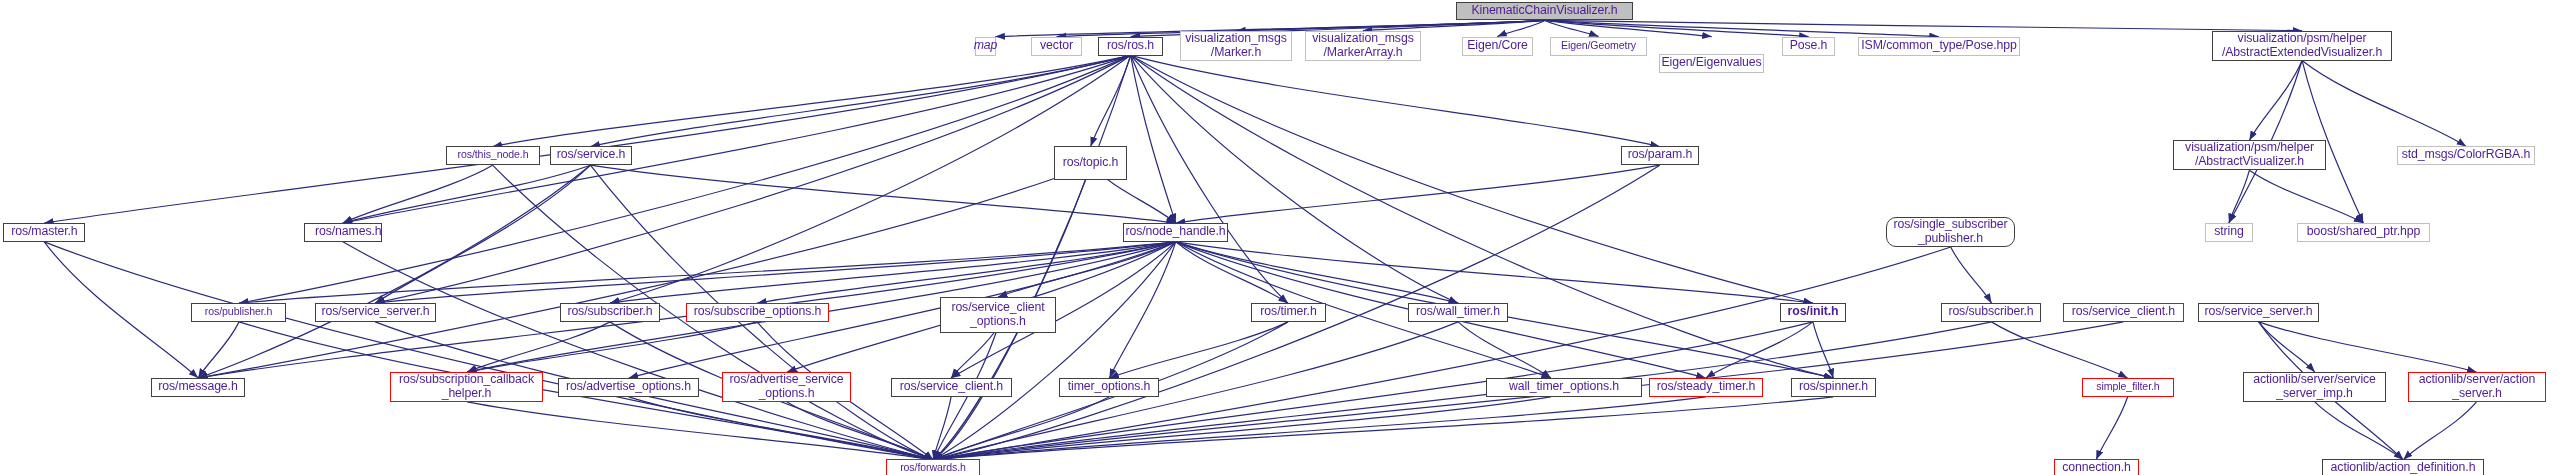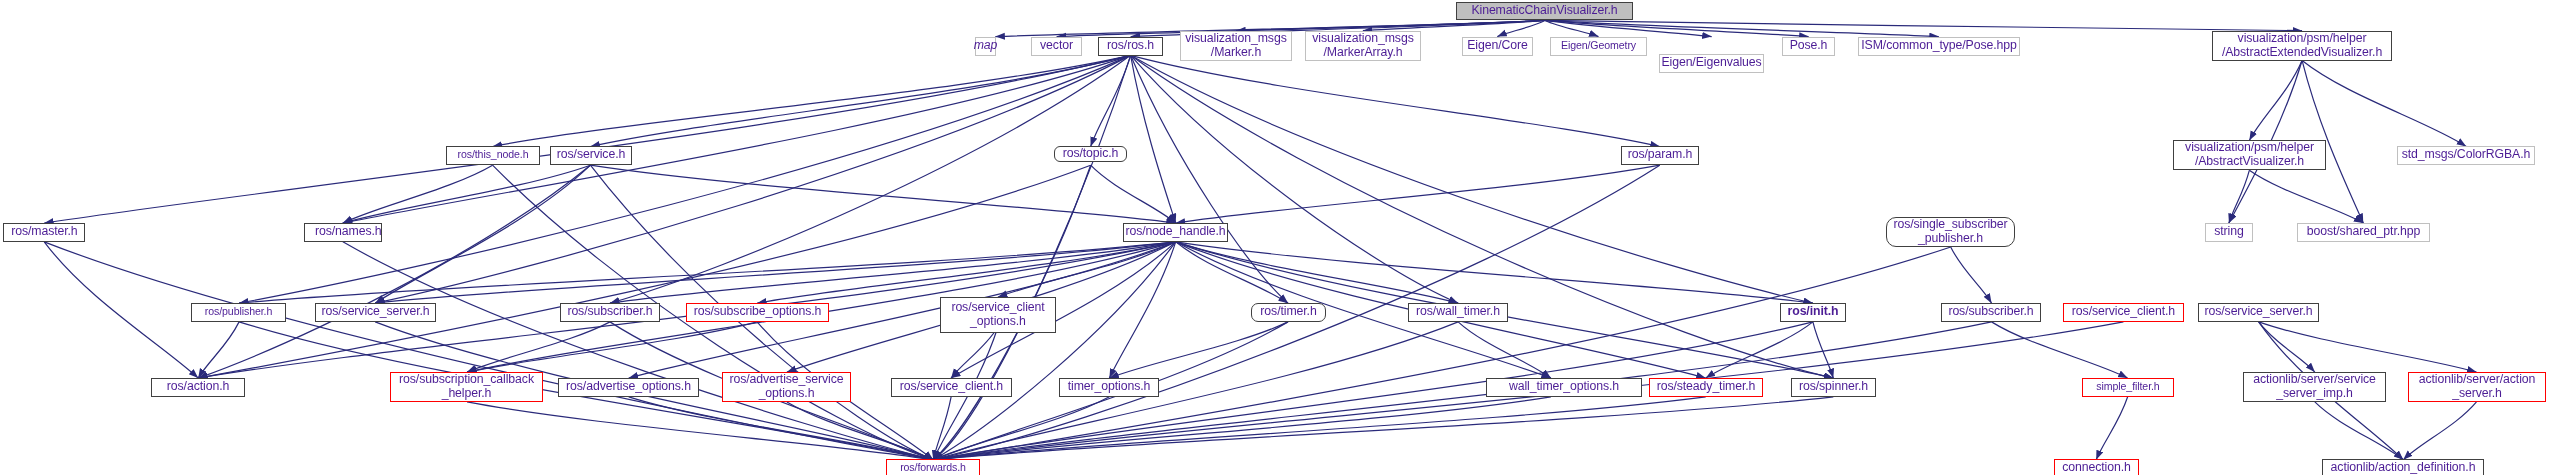--- a/index.html
+++ b/index.html
@@ -158,45 +158,45 @@
 /MarkerArray.h</span></div>
       <div class="node light" style="left: 1462px; top: 37px; width: 71px; height: 18.7px;"><span>Eigen/Core</span></div>
       <div class="node light tiny" style="left: 1550px; top: 37px; width: 97px; height: 18.7px;"><span>Eigen/Geometry</span></div>
       <div class="node light" style="left: 1659px; top: 37px; width: 105px; height: 18.7px; margin-top: 17px;"><span>Eigen/Eigenvalues</span></div>
       <div class="node light" style="left: 1782px; top: 37px; width: 53px; height: 18.7px;"><span>Pose.h</span></div>
       <div class="node light" style="left: 1858px; top: 37px; width: 162px; height: 18.7px;"><span>ISM/common_type/Pose.hpp</span></div>
       <div class="node solid" style="left: 2212px; top: 31px; width: 180px; height: 30px;"><span>visualization/psm/helper
 /AbstractExtendedVisualizer.h</span></div>
       <div class="node solid tiny" style="left: 446px; top: 146px; width: 94px; height: 18.7px;"><span>ros/this_node.h</span></div>
       <div class="node solid" style="left: 550px; top: 146px; width: 82px; height: 18.7px;"><span>ros/service.h</span></div>
-      <div class="node solid" style="left: 1054px; top: 146px; width: 73px; height: 16px; border-radius: 6px;"><span>ros/topic.h</span></div>
+      <div class="node solid" style="left: 1054px; top: 146px; width: 73px; height: 34px;"><span>ros/topic.h</span></div>
       <div class="node solid" style="left: 1621px; top: 146px; width: 78px; height: 18.7px;"><span>ros/param.h</span></div>
       <div class="node solid" style="left: 2173px; top: 140px; width: 153px; height: 30px;"><span>visualization/psm/helper
 /AbstractVisualizer.h</span></div>
       <div class="node light" style="left: 2397px; top: 146px; width: 138px; height: 18.7px;"><span>std_msgs/ColorRGBA.h</span></div>
       <div class="node solid" style="left: 3.4px; top: 223px; width: 82px; height: 18.7px;"><span>ros/master.h</span></div>
       <div class="node solid" style="left: 304px; top: 223px; width: 78px; height: 18.7px; padding-left: 13px;"><span>ros/names.h</span></div>
       <div class="node solid" style="left: 1123px; top: 223px; width: 105px; height: 18.7px;"><span>ros/node_handle.h</span></div>
       <div class="node solid" style="left: 1886px; top: 217px; width: 129px; height: 30px; border-radius: 10px;"><span>ros/single_subscriber
 _publisher.h</span></div>
       <div class="node light" style="left: 2205px; top: 223px; width: 48px; height: 18.7px;"><span>string</span></div>
       <div class="node light" style="left: 2297px; top: 223px; width: 133px; height: 18.7px;"><span>boost/shared_ptr.hpp</span></div>
       <div class="node solid tiny" style="left: 191px; top: 303px; width: 95px; height: 18.7px;"><span>ros/publisher.h</span></div>
       <div class="node solid" style="left: 315px; top: 303px; width: 121px; height: 18.7px;"><span>ros/service_server.h</span></div>
       <div class="node solid" style="left: 560px; top: 303px; width: 100px; height: 18.7px;"><span>ros/subscriber.h</span></div>
       <div class="node red" style="left: 686px; top: 303px; width: 143px; height: 18.7px;"><span>ros/subscribe_options.h</span></div>
       <div class="node solid" style="left: 940px; top: 297px; width: 116px; height: 36px;"><span>ros/service_client
 _options.h</span></div>
-      <div class="node solid" style="left: 1251px; top: 303px; width: 75px; height: 18.7px; border-radius: 7px;"><span>ros/timer.h</span></div>
+      <div class="node solid" style="left: 1251px; top: 303px; width: 75px; height: 18.7px;"><span>ros/timer.h</span></div>
       <div class="node solid" style="left: 1408px; top: 303px; width: 100px; height: 18.7px;"><span>ros/wall_timer.h</span></div>
       <div class="node solid" style="left: 1780px; top: 303px; width: 66px; height: 18.7px; font-weight: bold;"><span>ros/init.h</span></div>
       <div class="node solid" style="left: 1941px; top: 303px; width: 100px; height: 18.7px;"><span>ros/subscriber.h</span></div>
       <div class="node red" style="left: 2063px; top: 303px; width: 121px; height: 18.7px;"><span>ros/service_client.h</span></div>
       <div class="node solid" style="left: 2198px; top: 303px; width: 121px; height: 18.7px;"><span>ros/service_server.h</span></div>
-      <div class="node solid" style="left: 151px; top: 378px; width: 94px; height: 18.7px;"><span>ros/action.h</span></div>
+      <div class="node solid" style="left: 151px; top: 378px; width: 94px; height: 18.7px;"><span>ros/message.h</span></div>
       <div class="node red" style="left: 390px; top: 372px; width: 153px; height: 30px;"><span>ros/subscription_callback
 _helper.h</span></div>
       <div class="node solid" style="left: 558px; top: 378px; width: 141px; height: 18.7px;"><span>ros/advertise_options.h</span></div>
       <div class="node red" style="left: 722px; top: 372px; width: 129px; height: 30px;"><span>ros/advertise_service
 _options.h</span></div>
       <div class="node solid" style="left: 891px; top: 378px; width: 121px; height: 18.7px;"><span>ros/service_client.h</span></div>
       <div class="node solid" style="left: 1059px; top: 378px; width: 100px; height: 18.7px;"><span>timer_options.h</span></div>
       <div class="node solid" style="left: 1486px; top: 378px; width: 156px; height: 18.7px;"><span>wall_timer_options.h</span></div>
       <div class="node red" style="left: 1649px; top: 378px; width: 114px; height: 18.7px; text-align: center;"><span>ros/steady_timer.h</span></div>
       <div class="node solid" style="left: 1791px; top: 378px; width: 85px; height: 18.7px;"><span>ros/spinner.h</span></div>

